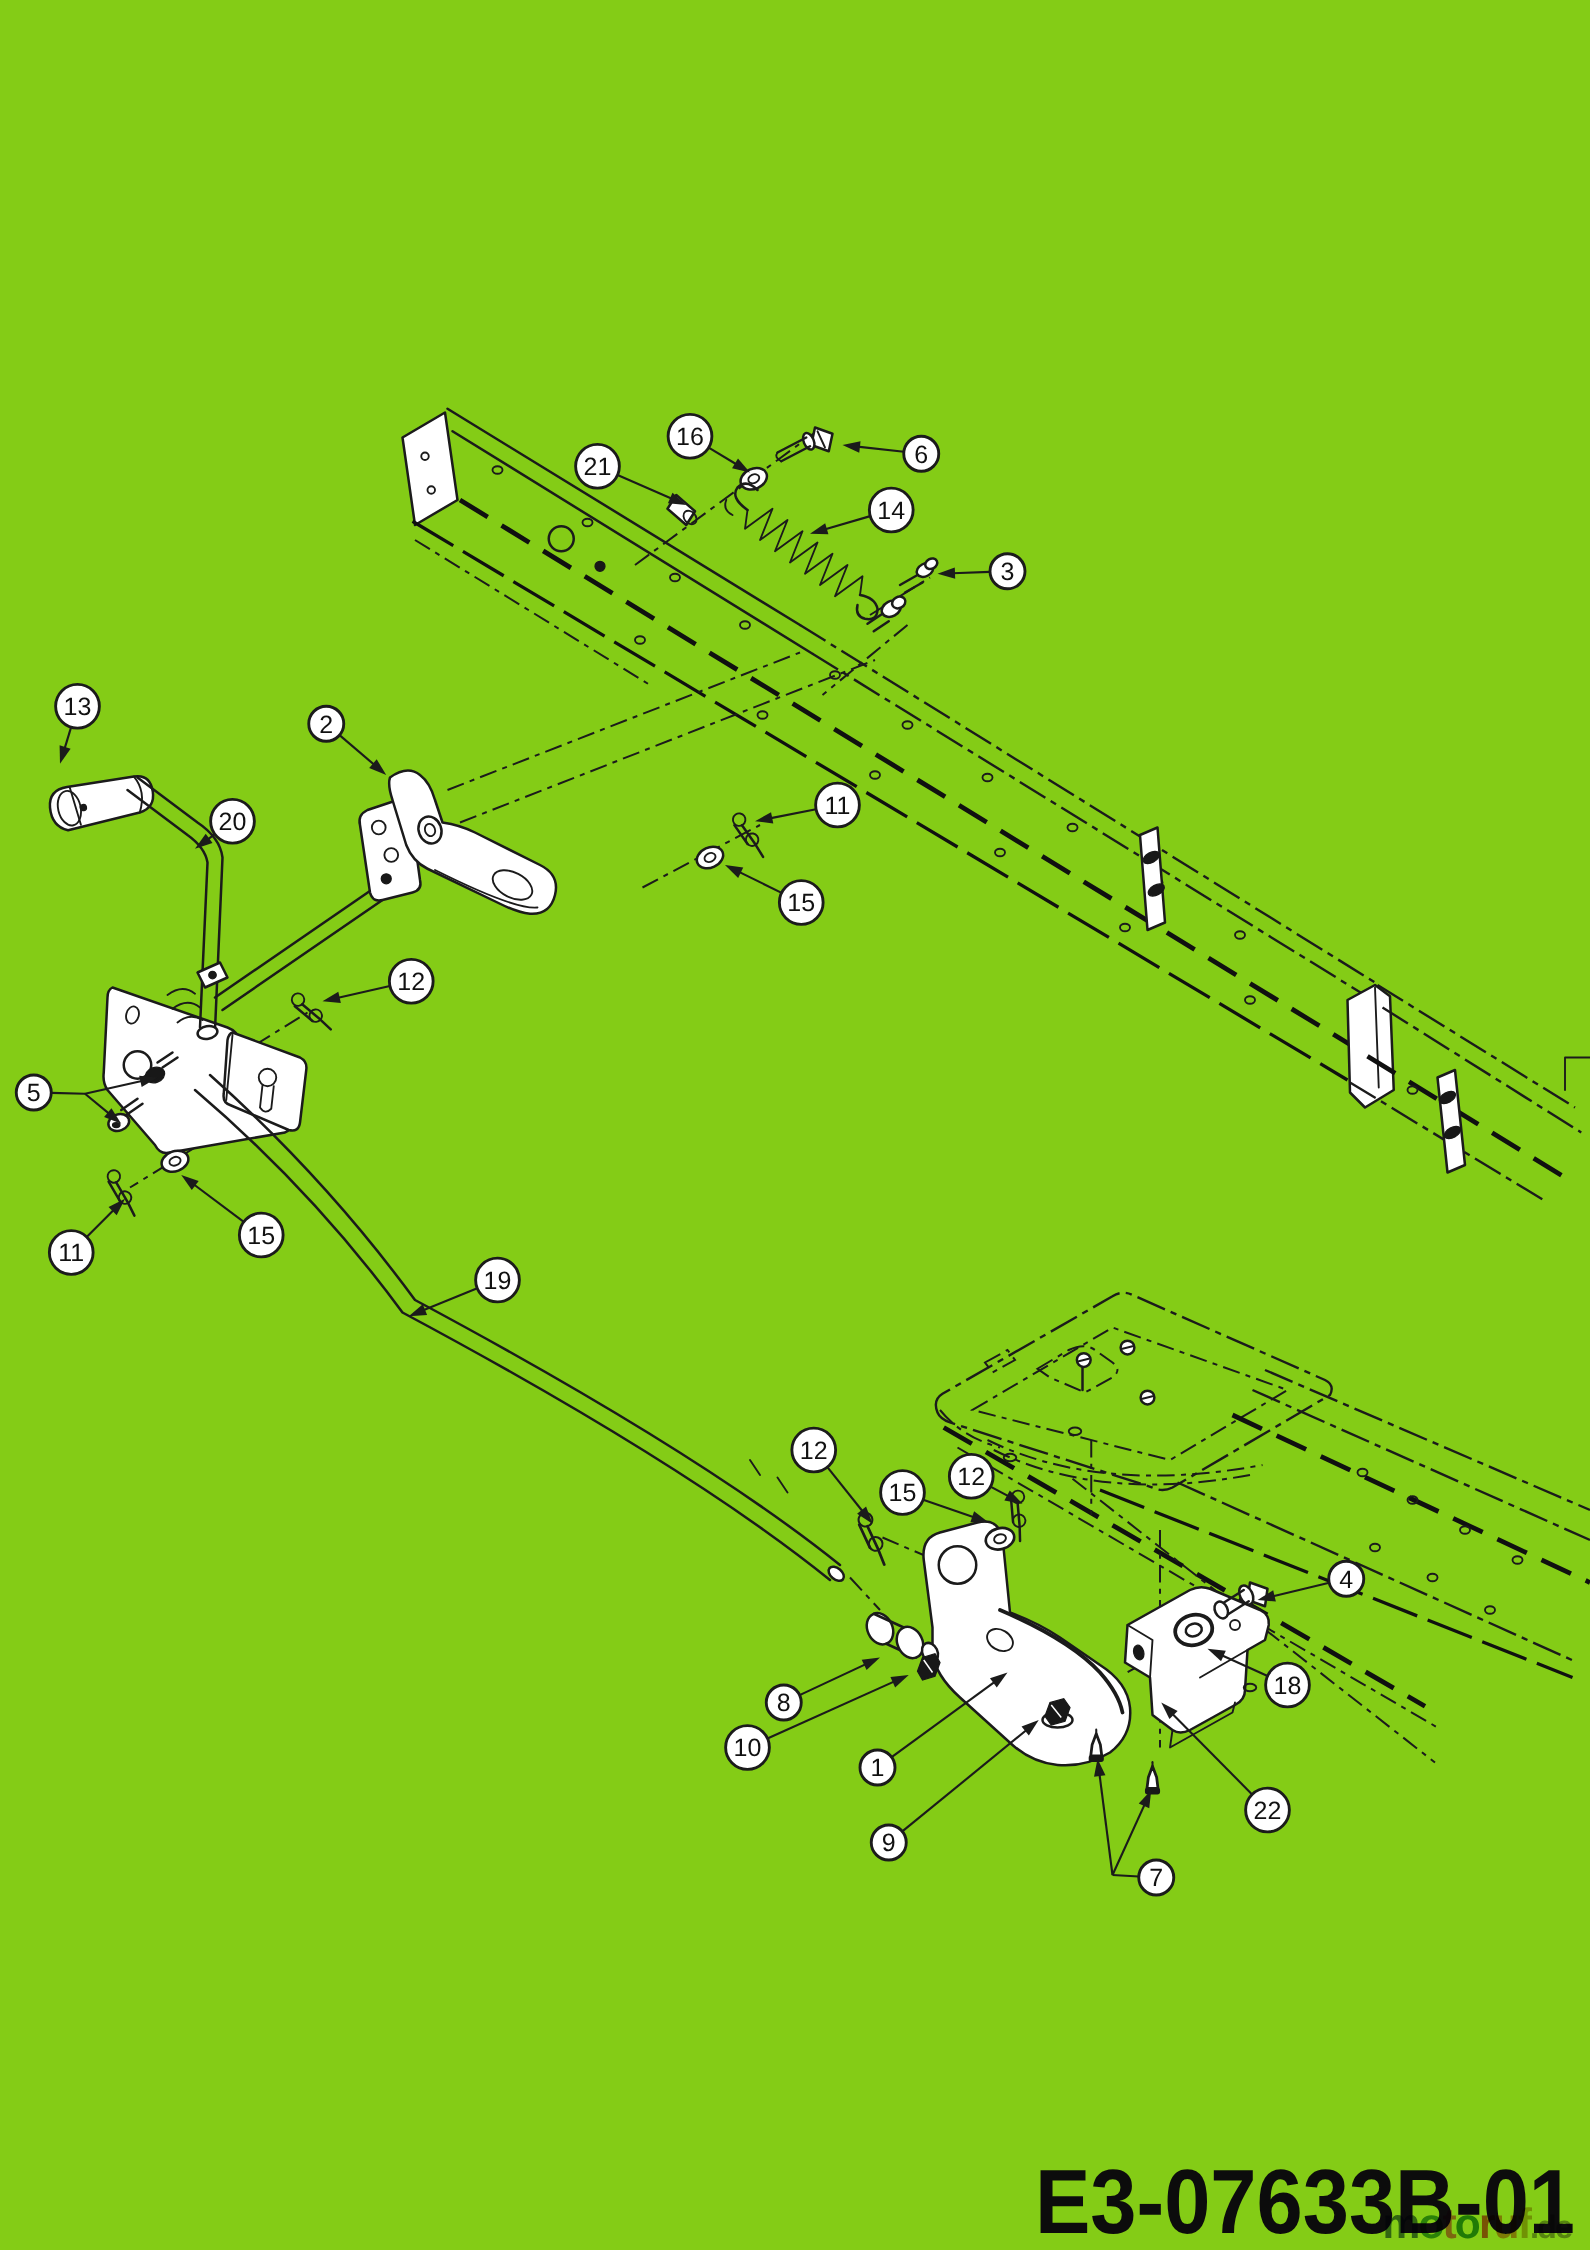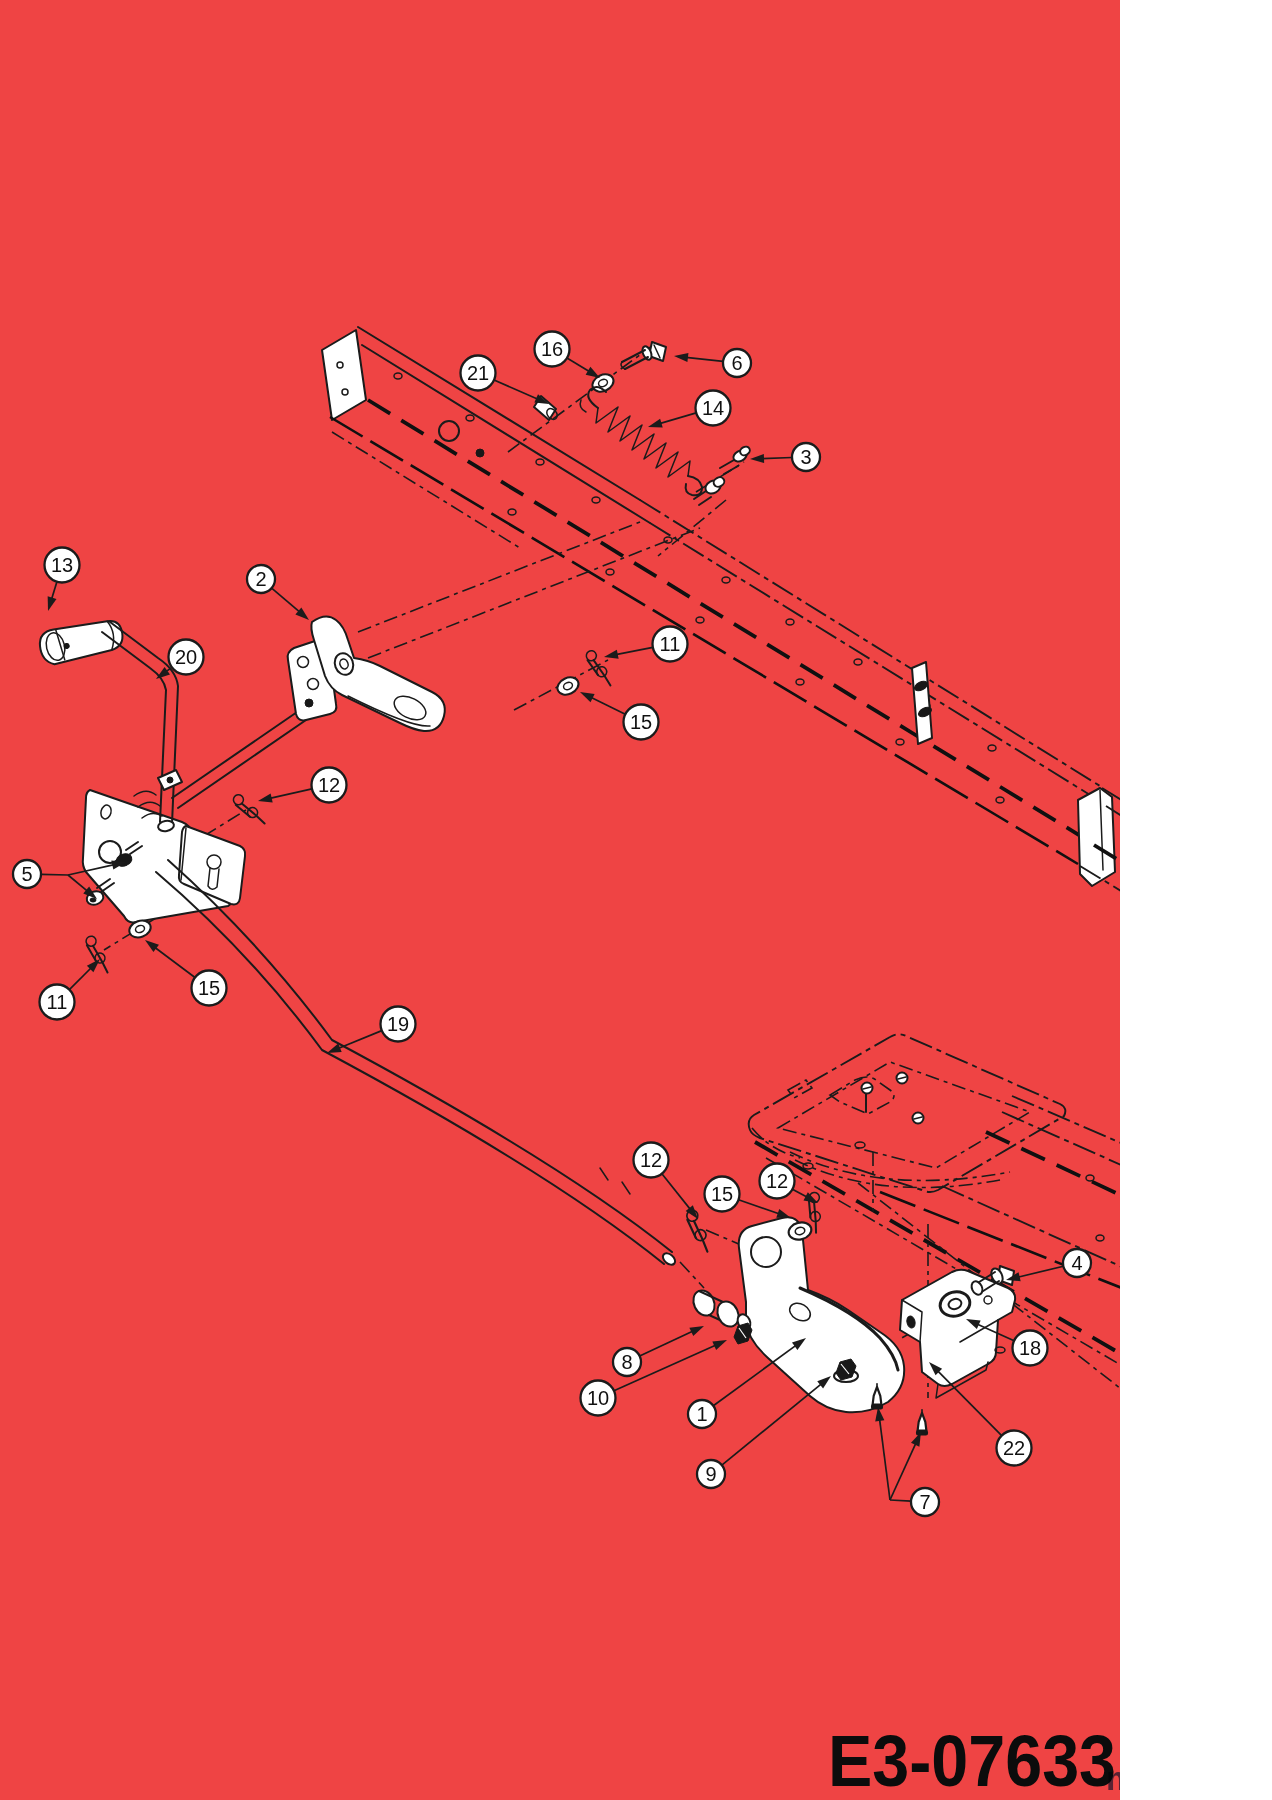--- a/index.html
+++ b/index.html
@@ -1,16 +1,16 @@
 <!DOCTYPE html>
 <html><head>
 <meta charset="utf-8">
 <style>
   html,body{margin:0;padding:0;background:#ffffff;}
-  .page{position:relative;width:1120px;height:1800px;background:#ef4444;overflow:hidden;
+  .page{position:relative;width:1272px;height:1800px;background:#84cc16;overflow:hidden;
         font-family:"Liberation Sans",sans-serif;}
   svg{display:block}
   .ln{fill:none;stroke:#1b1b1b;stroke-width:2;stroke-linecap:round;stroke-linejoin:round}
   .thin{stroke-width:1.5}
   .ph{fill:none;stroke:#1b1b1b;stroke-width:1.9;stroke-linecap:butt;stroke-dasharray:24 5 5 5}
   .ph2{fill:none;stroke:#1b1b1b;stroke-width:1.6;stroke-dasharray:14 5 4 5}
   .hv{fill:none;stroke:#101010;stroke-width:3.8;stroke-linecap:butt;stroke-dasharray:26 13}
   .hv2{fill:none;stroke:#101010;stroke-width:2.6;stroke-dasharray:38 9}
   .wfill{fill:#ffffff;stroke:#1b1b1b;stroke-width:2;stroke-linejoin:round}
   .dk{fill:#181818;stroke:#181818;stroke-width:1}

